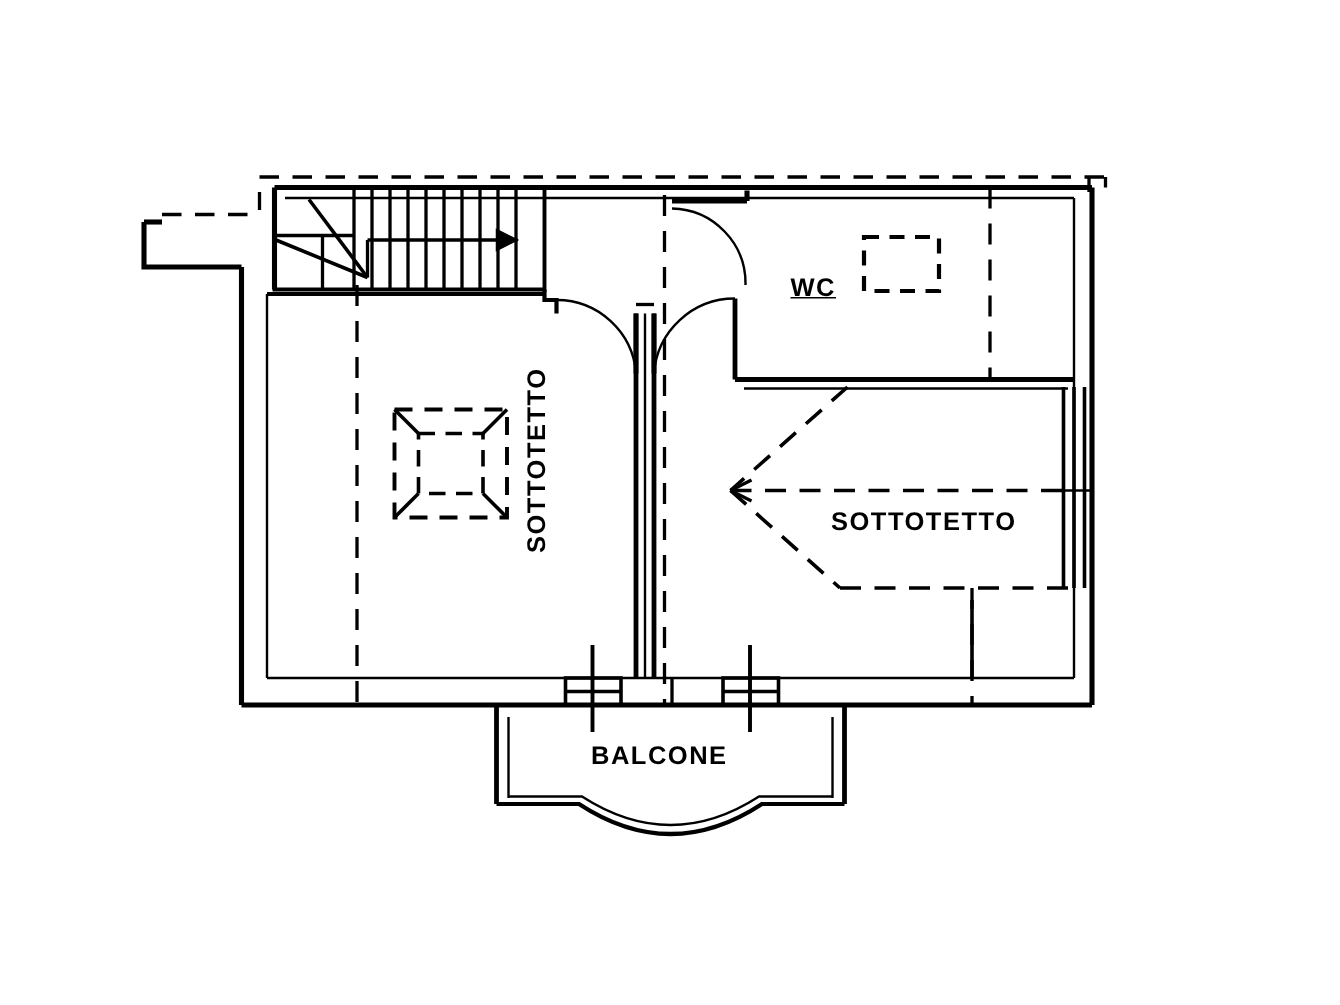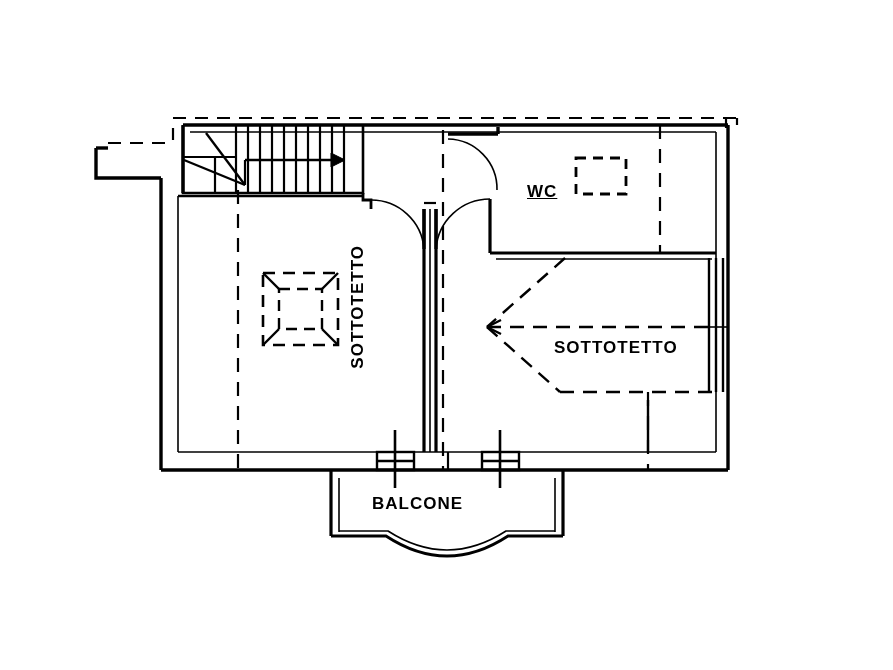--- a/index.html
+++ b/index.html
@@ -49,21 +49,21 @@
   }
   #label-wc {
     font-size: 17px;
     left: 527px;
     top: 182px;
     letter-spacing: 1px;
     text-decoration: underline;
   }
   #label-balcone {
     font-size: 17px;
-    left: 372px;
+    left: 394px;
     top: 494px;
     letter-spacing: 1px;
   }
 </style>
 </head>
 <body>
 
 <div id="plan-root">
 
   <svg id="plan-svg" viewBox="0 0 893 670">

